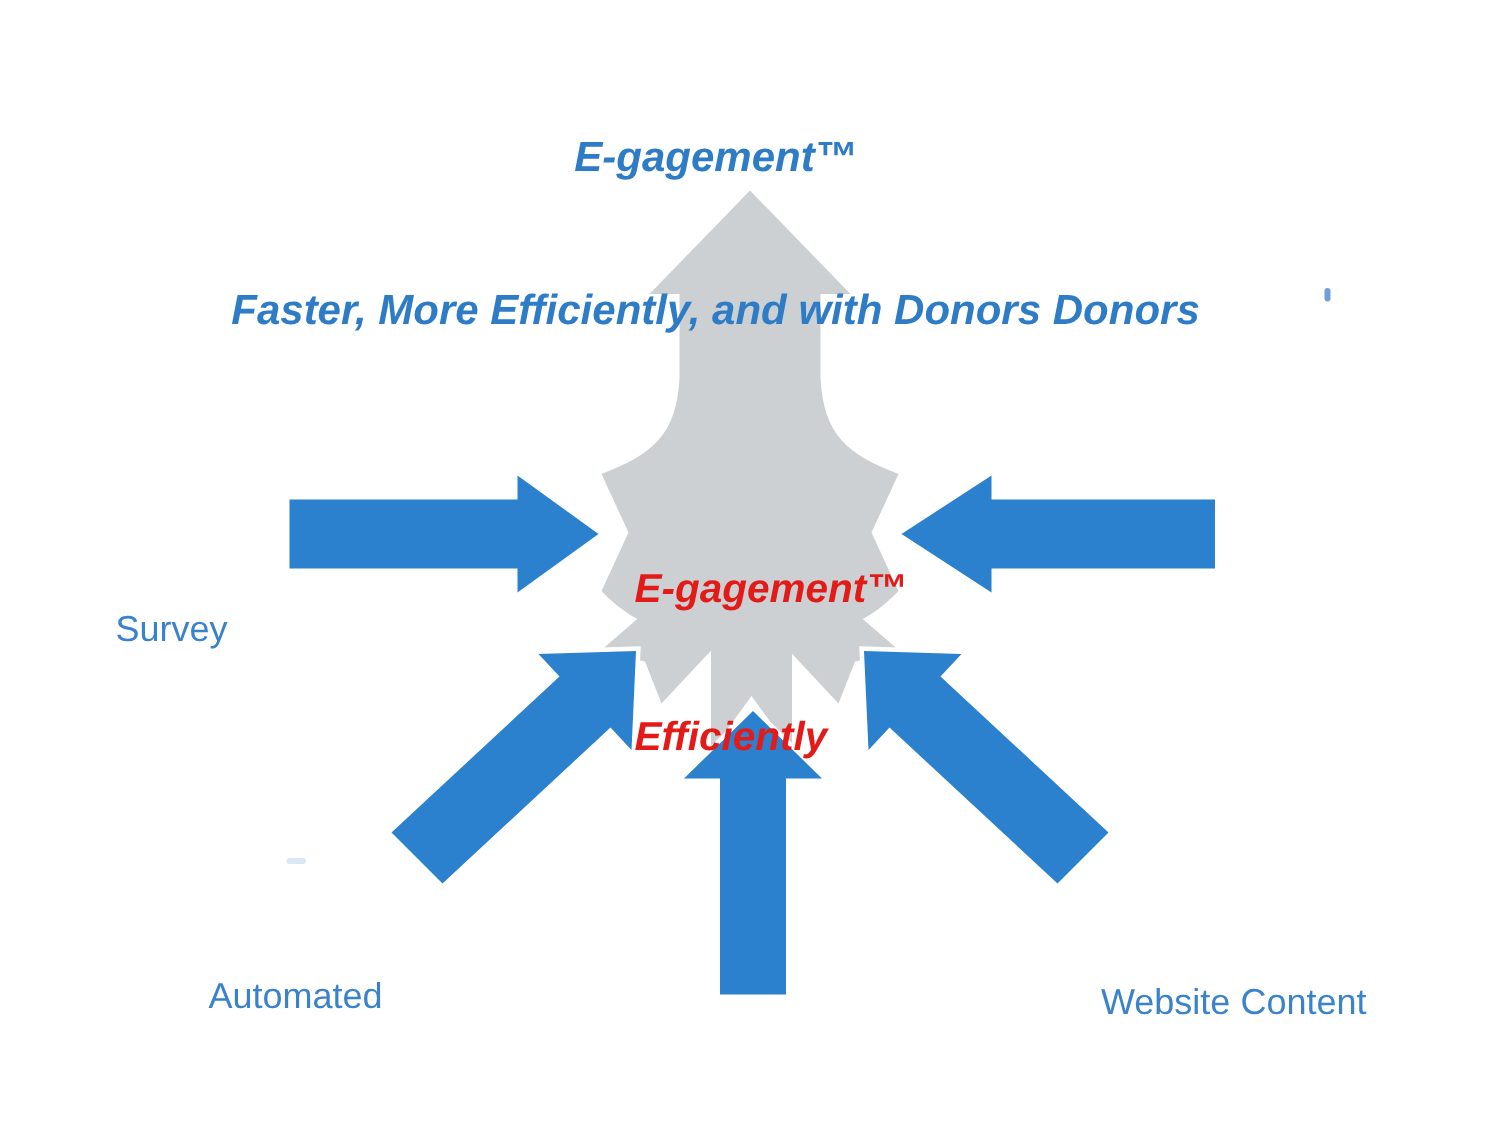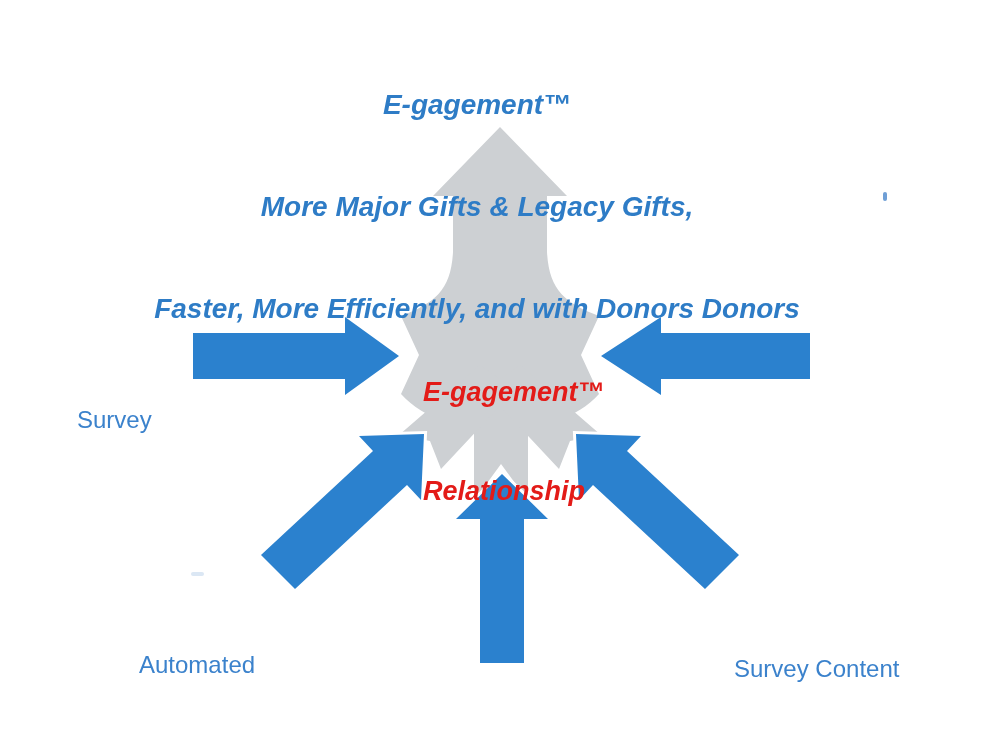--- a/index.html
+++ b/index.html
@@ -111,45 +111,44 @@
 
     <path class="blue-arrow" d="M480,663 L480,519 L456,519 L502,474 L548,519 L524,519 L524,663 Z"></path>
 
     <path class="blue-arrow" d="M261,555 L373,451 L359,436 L424,434 L421,500 L407,485 L295,589 Z"></path>
 
     <path class="blue-arrow" d="M739,555 L627,451 L641,436 L576,434 L579,500 L593,485 L705,589 Z"></path>
   </svg>
 
   <div class="txt title-block">
     <div>E-gagement™</div>
-    <div>More Major Gifts &amp; Legacy Gifts,</div>
     <div>Faster, More Efficiently, and with Donors Donors</div>
   </div>
 
   <div class="txt center-red">
     <div>E-gagement™</div>
-    <div>Relationship</div>
+    <div>Efficiently</div>
   </div>
 
   <div class="txt blue-label lbl-survey">
     <div>Survey</div>
   </div>
 
 
   <div class="txt blue-label lbl-drip">
     <div>Automated</div>
     <div>Drip Emails</div>
   </div>
 
   <div class="txt blue-label lbl-traditional">
     <div>Traditional Relationship</div>
     
   </div>
 
   <div class="txt blue-label lbl-website">
-    <div>Survey Content</div>
+    <div>Website Content</div>
     <div>With Tracking</div>
   </div>
 
   <div class="speck"></div>
   <div class="faint-dash"></div>
 
 </div>
 
 </body></html>

